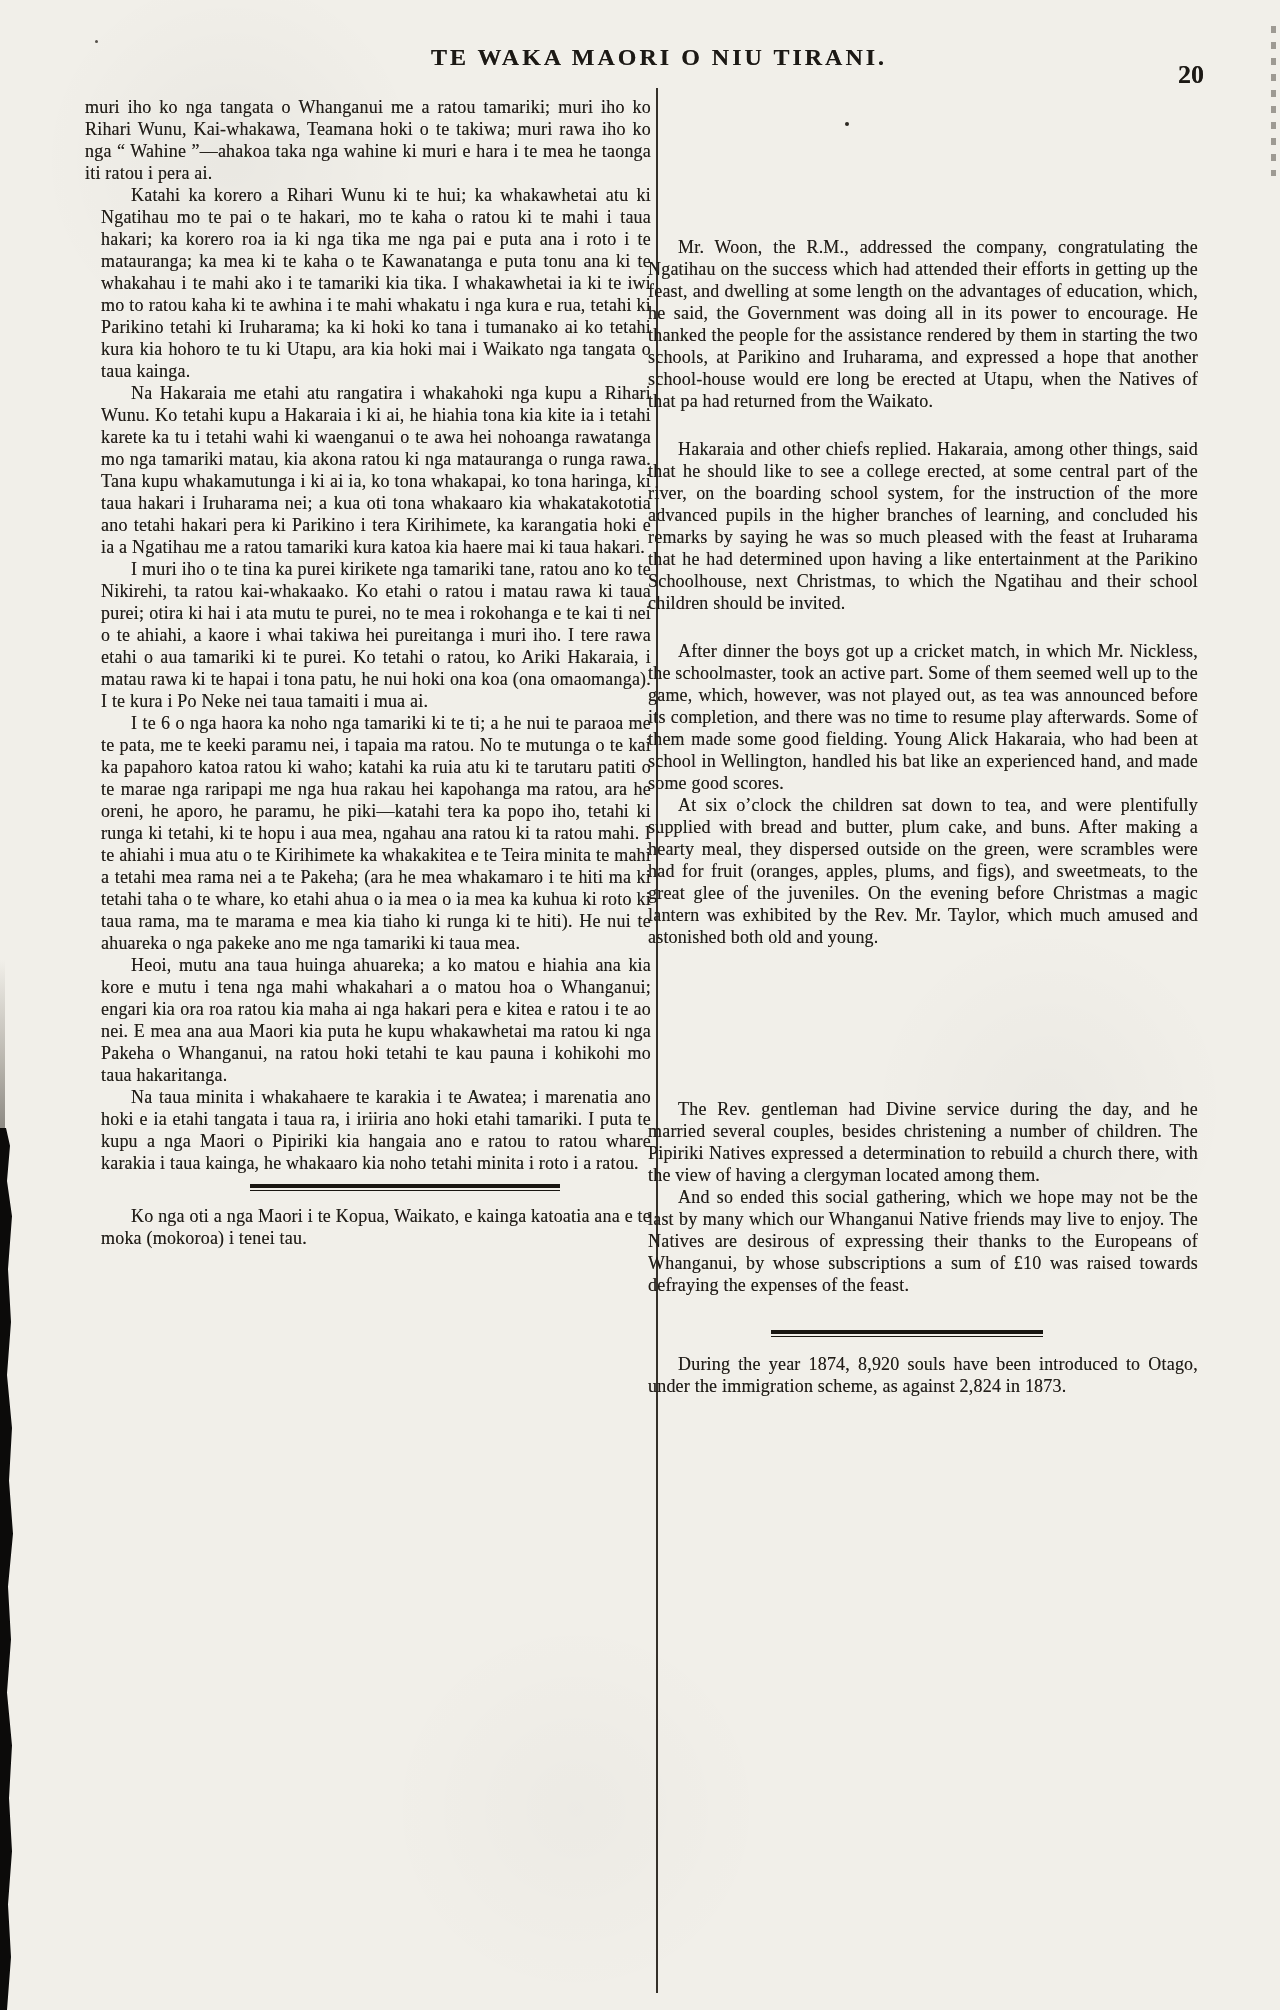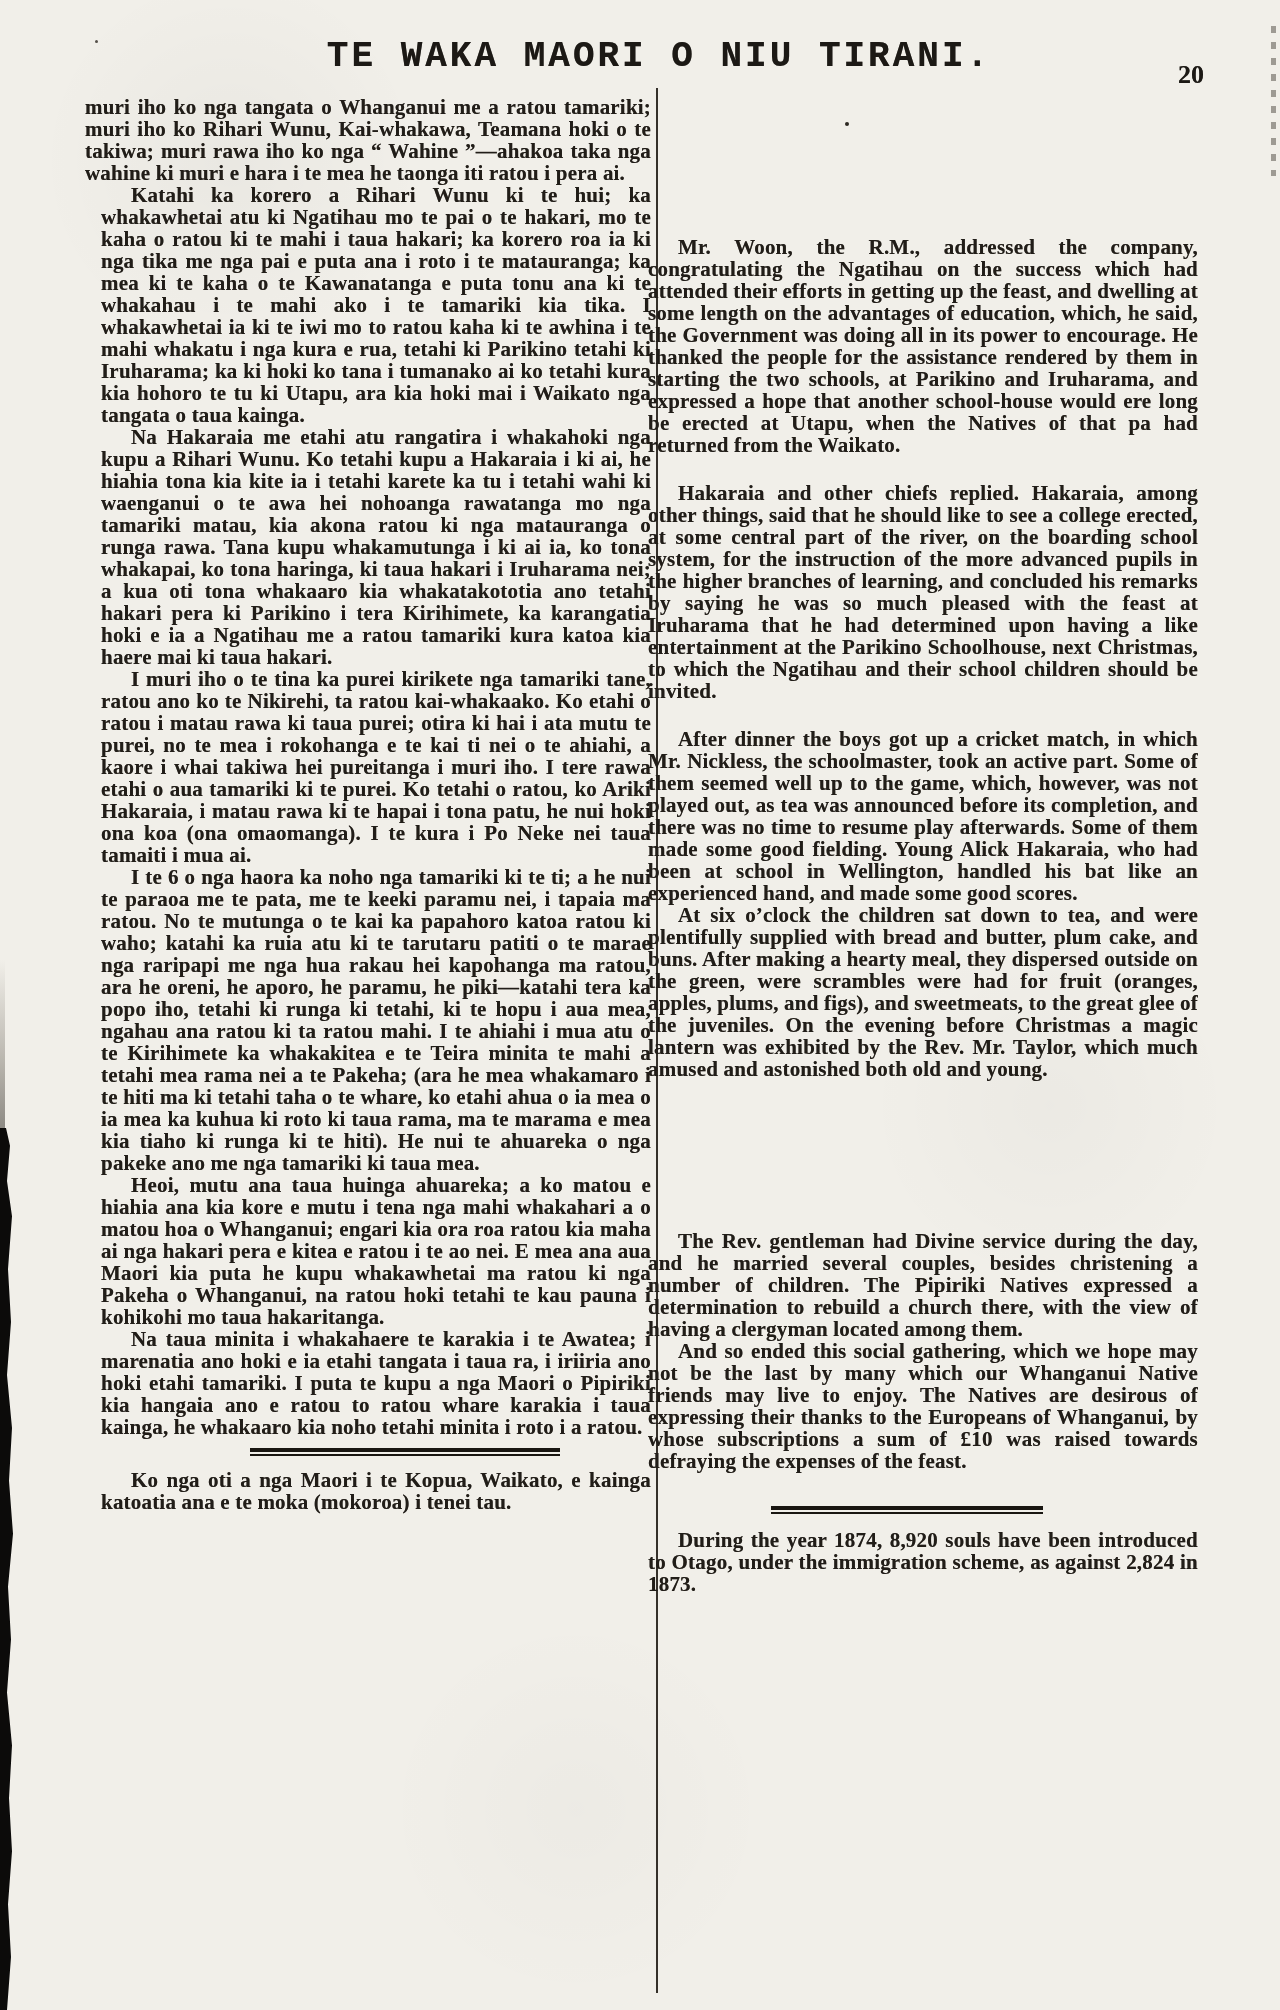--- a/index.html
+++ b/index.html
@@ -14,38 +14,36 @@
     background-image:
       radial-gradient(circle at 18% 8%, rgba(0,0,0,0.03), transparent 9%),
       radial-gradient(circle at 82% 55%, rgba(0,0,0,0.025), transparent 12%),
       radial-gradient(circle at 45% 90%, rgba(0,0,0,0.02), transparent 10%);
     color:#211e1a;
   }
   
   .masthead{position:absolute;left:85px;top:40px;width:1148px;height:50px;}
   .masthead h1{
     margin:0;text-align:center;
-    font-size:36px;font-weight:700;letter-spacing:3px;line-height:34px;
+    font-size:24px;font-weight:700;letter-spacing:3px;line-height:34px;
     color:#1c1915;
     text-shadow:0 0 .5px rgba(20,17,12,.6);
-    font-family:Liberation Mono, monospace;
   }
   .pagenum{
     position:absolute;left:1178px;top:60px;
     font-size:26px;font-weight:700;color:#1c1915;
     text-shadow:0 0 .5px rgba(20,17,12,.6);
   }
   
   .col{
     position:absolute;top:96px;width:566px;
-    font-size:21px;line-height:22px;
+    font-size:18px;line-height:22px;
     text-align:justify;letter-spacing:.2px;
     color:#211d18;
     text-shadow:0 0 .45px rgba(25,20,14,.55);
-    font-weight:bold;
   }
   .col-left{left:85px;}
   .col-right{left:632px;}
   .para{margin:0;}
   .para.indent{text-indent:30px;margin-left:16px;}
   .gap{width:100%;}
   .rule-double{
     height:9px;margin:0 auto;
     background:linear-gradient(#191611 0 4px, transparent 4px 6px, #191611 6px 7.5px, transparent 7.5px);
   }

